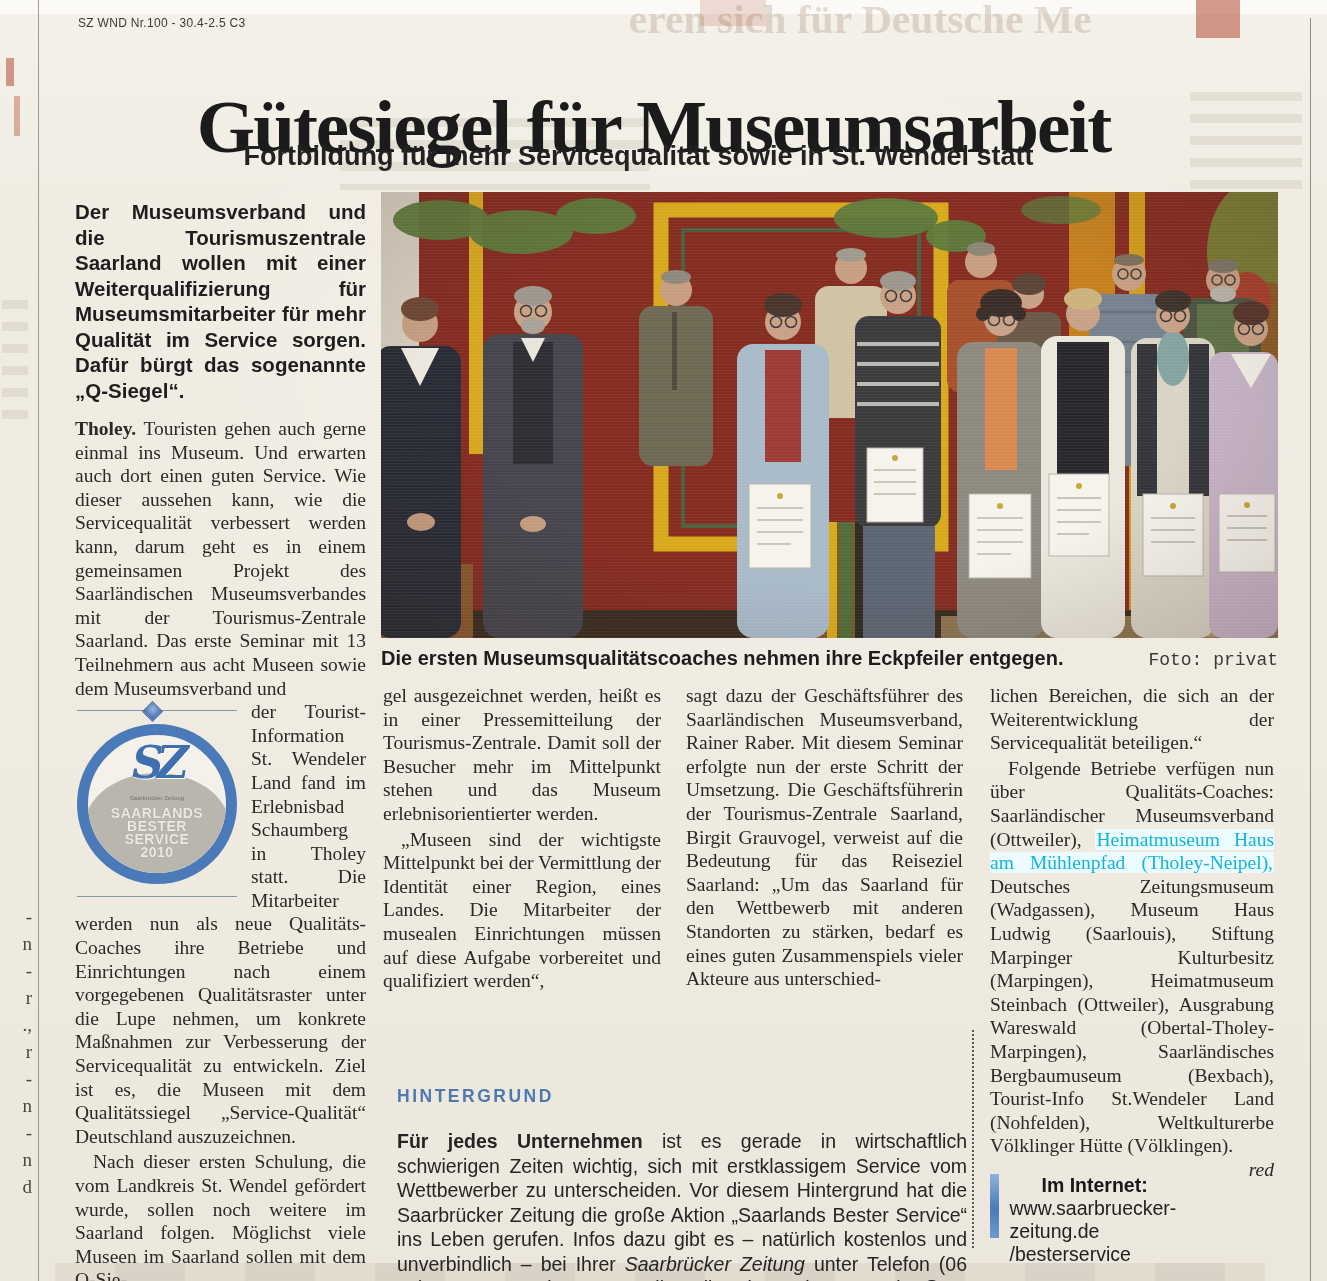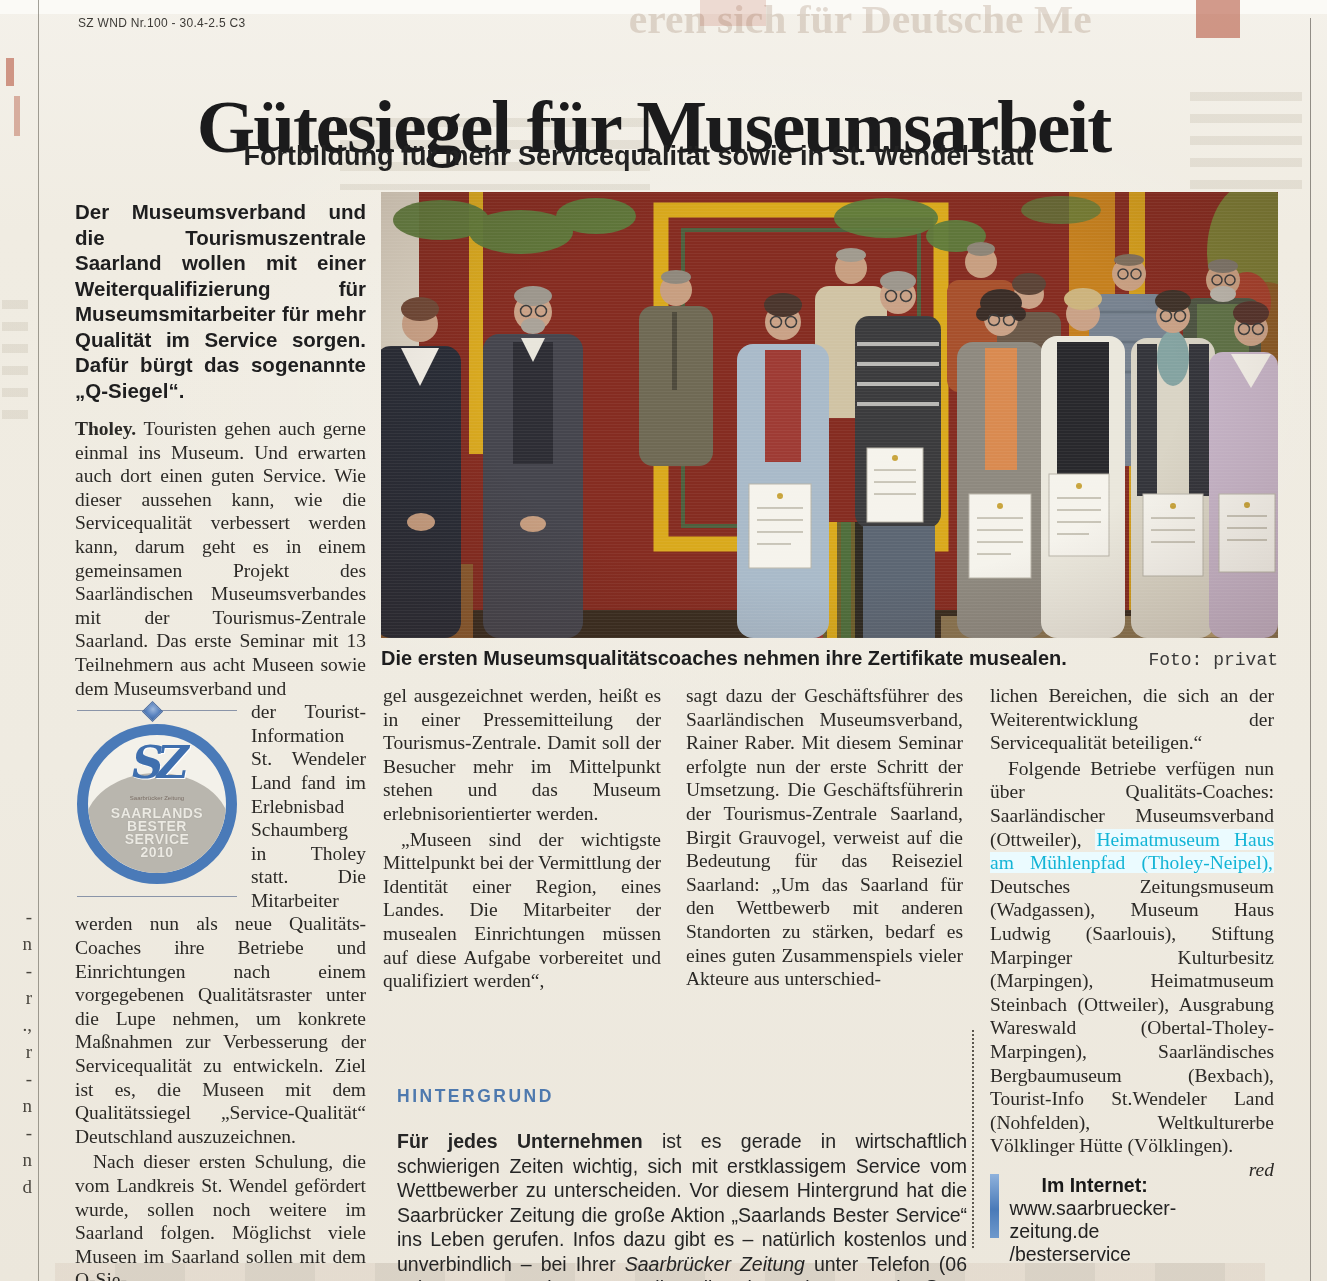--- a/index.html
+++ b/index.html
@@ -343,21 +343,21 @@
           <g>
             <rect x="838" y="302" width="56" height="78" fill="#f5f3ec" stroke="#b8b4a8"></rect>
             <circle cx="866" cy="313" r="3" fill="#c8a43c"></circle>
             <path d="M846 324h40M846 336h40M846 348h40" stroke="#c9c5b8" stroke-width="2"></path>
           </g>
         </g>
       </svg>
       <div class="photo-overlay"></div>
     </div>
     <div class="caption-row">
-      <div class="caption">Die ersten Museumsqualitätscoaches nehmen ihre Zertifikate musealen.</div>
+      <div class="caption">Die ersten Museumsqualitätscoaches nehmen ihre Eckpfeiler entgegen.</div>
       <div class="credit">Foto: privat</div>
     </div>
   </div>
 
   <div class="col col2">
     <p class="serif">gel ausgezeichnet werden, heißt es in einer Pressemitteilung der Tourismus-Zentrale. Damit soll der Besucher mehr im Mittelpunkt stehen und das Museum erlebnisorientierter werden.</p>
     <p class="serif ind sp">„Museen sind der wichtigste Mittelpunkt bei der Vermittlung der Identität einer Region, eines Landes. Die Mitarbeiter der musealen Einrichtungen müssen auf diese Aufgabe vorbereitet und qualifiziert werden“,</p>
   </div>
 
   <div class="col col3">

